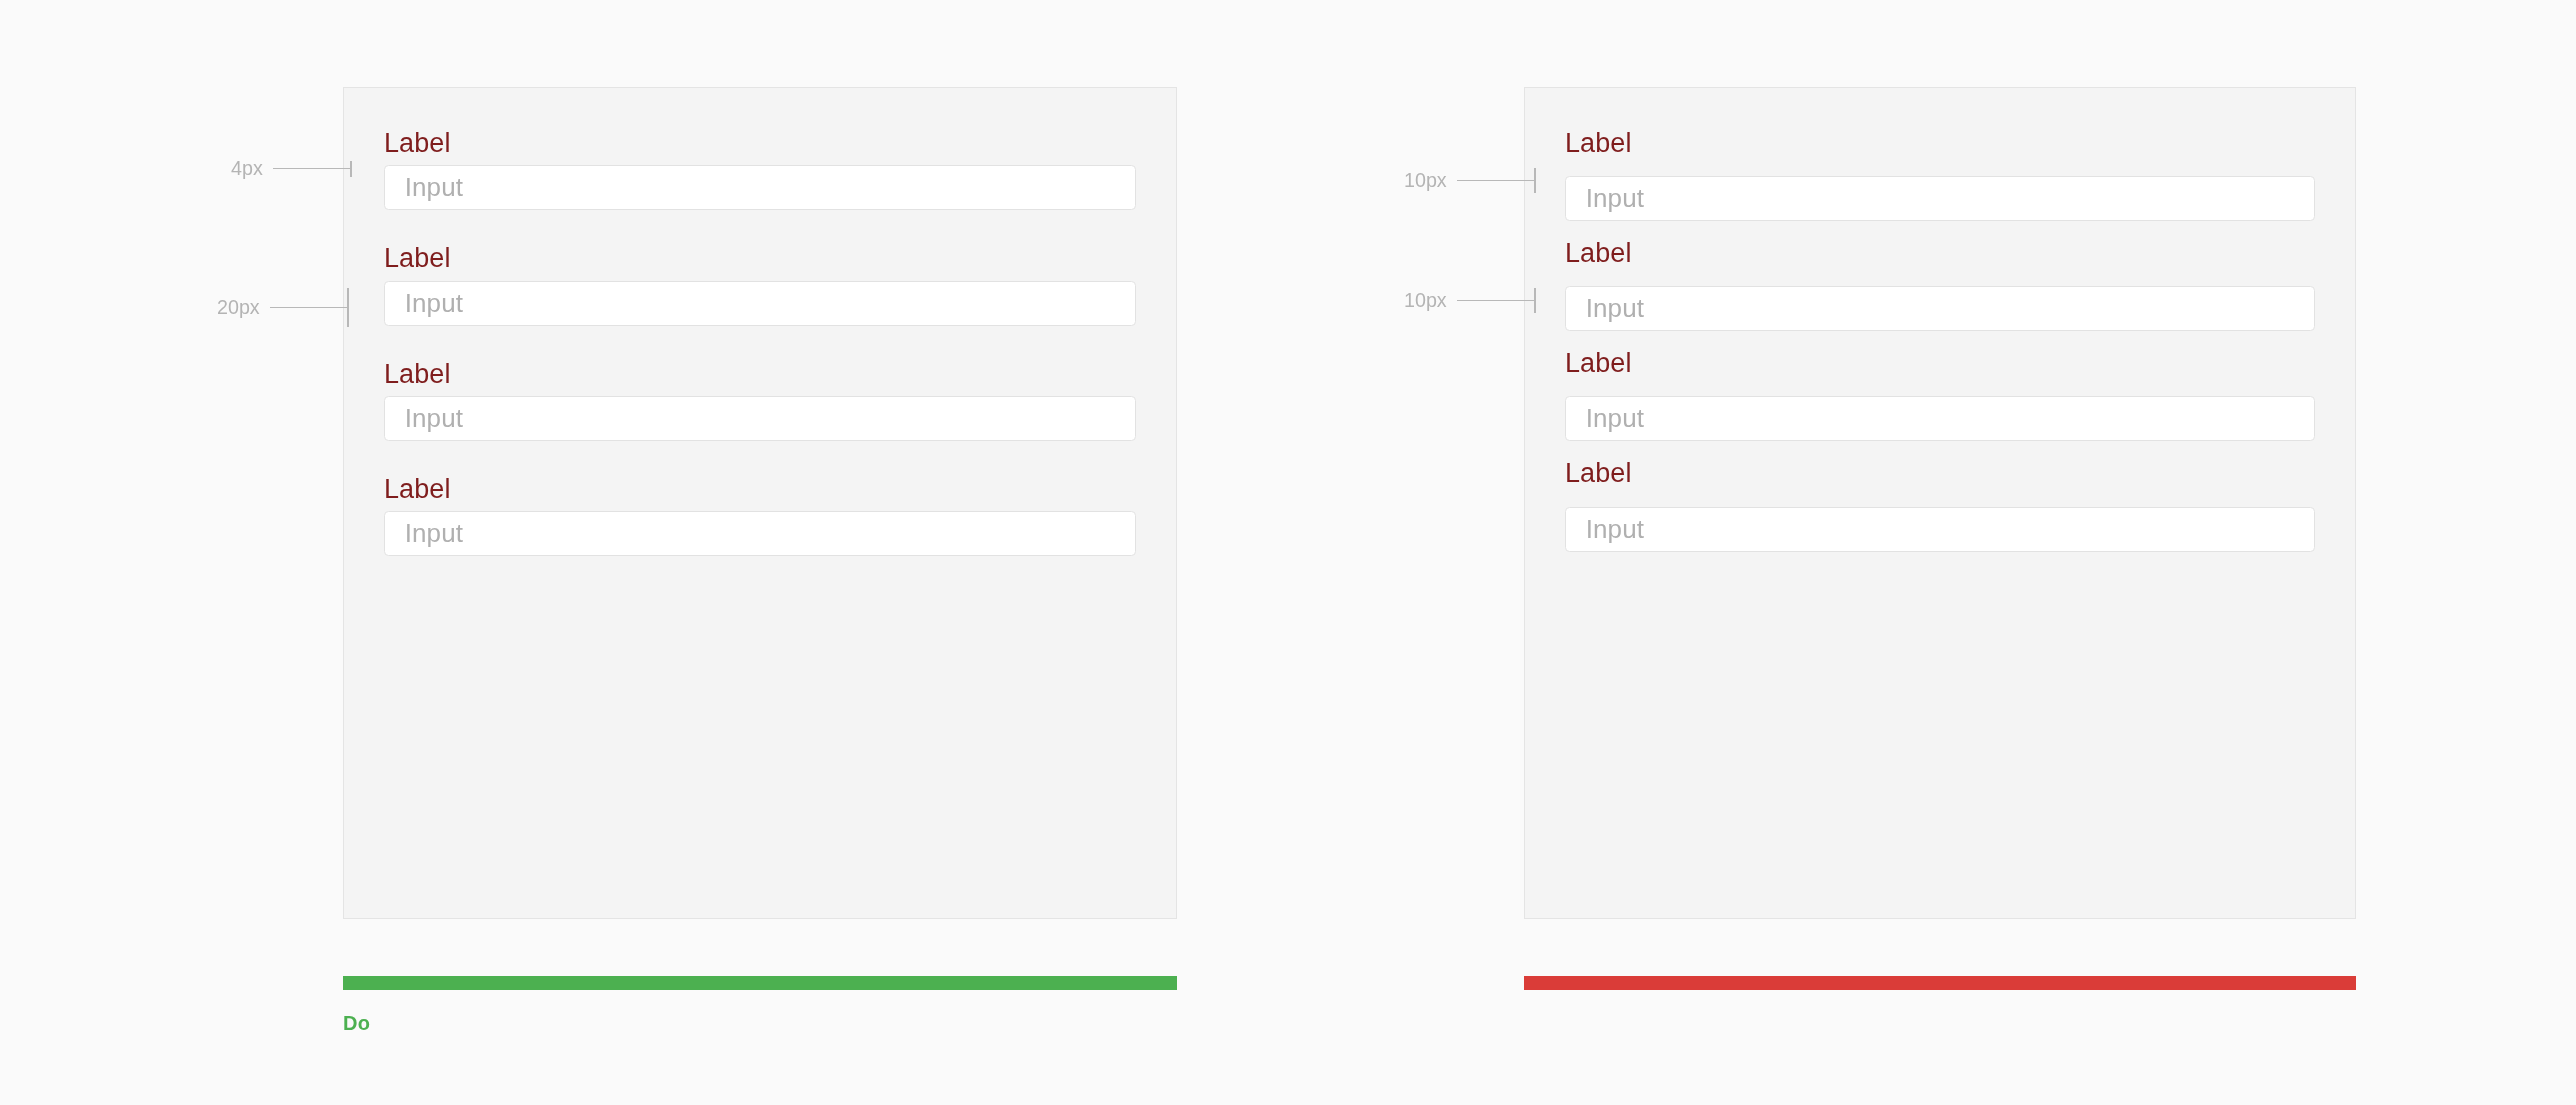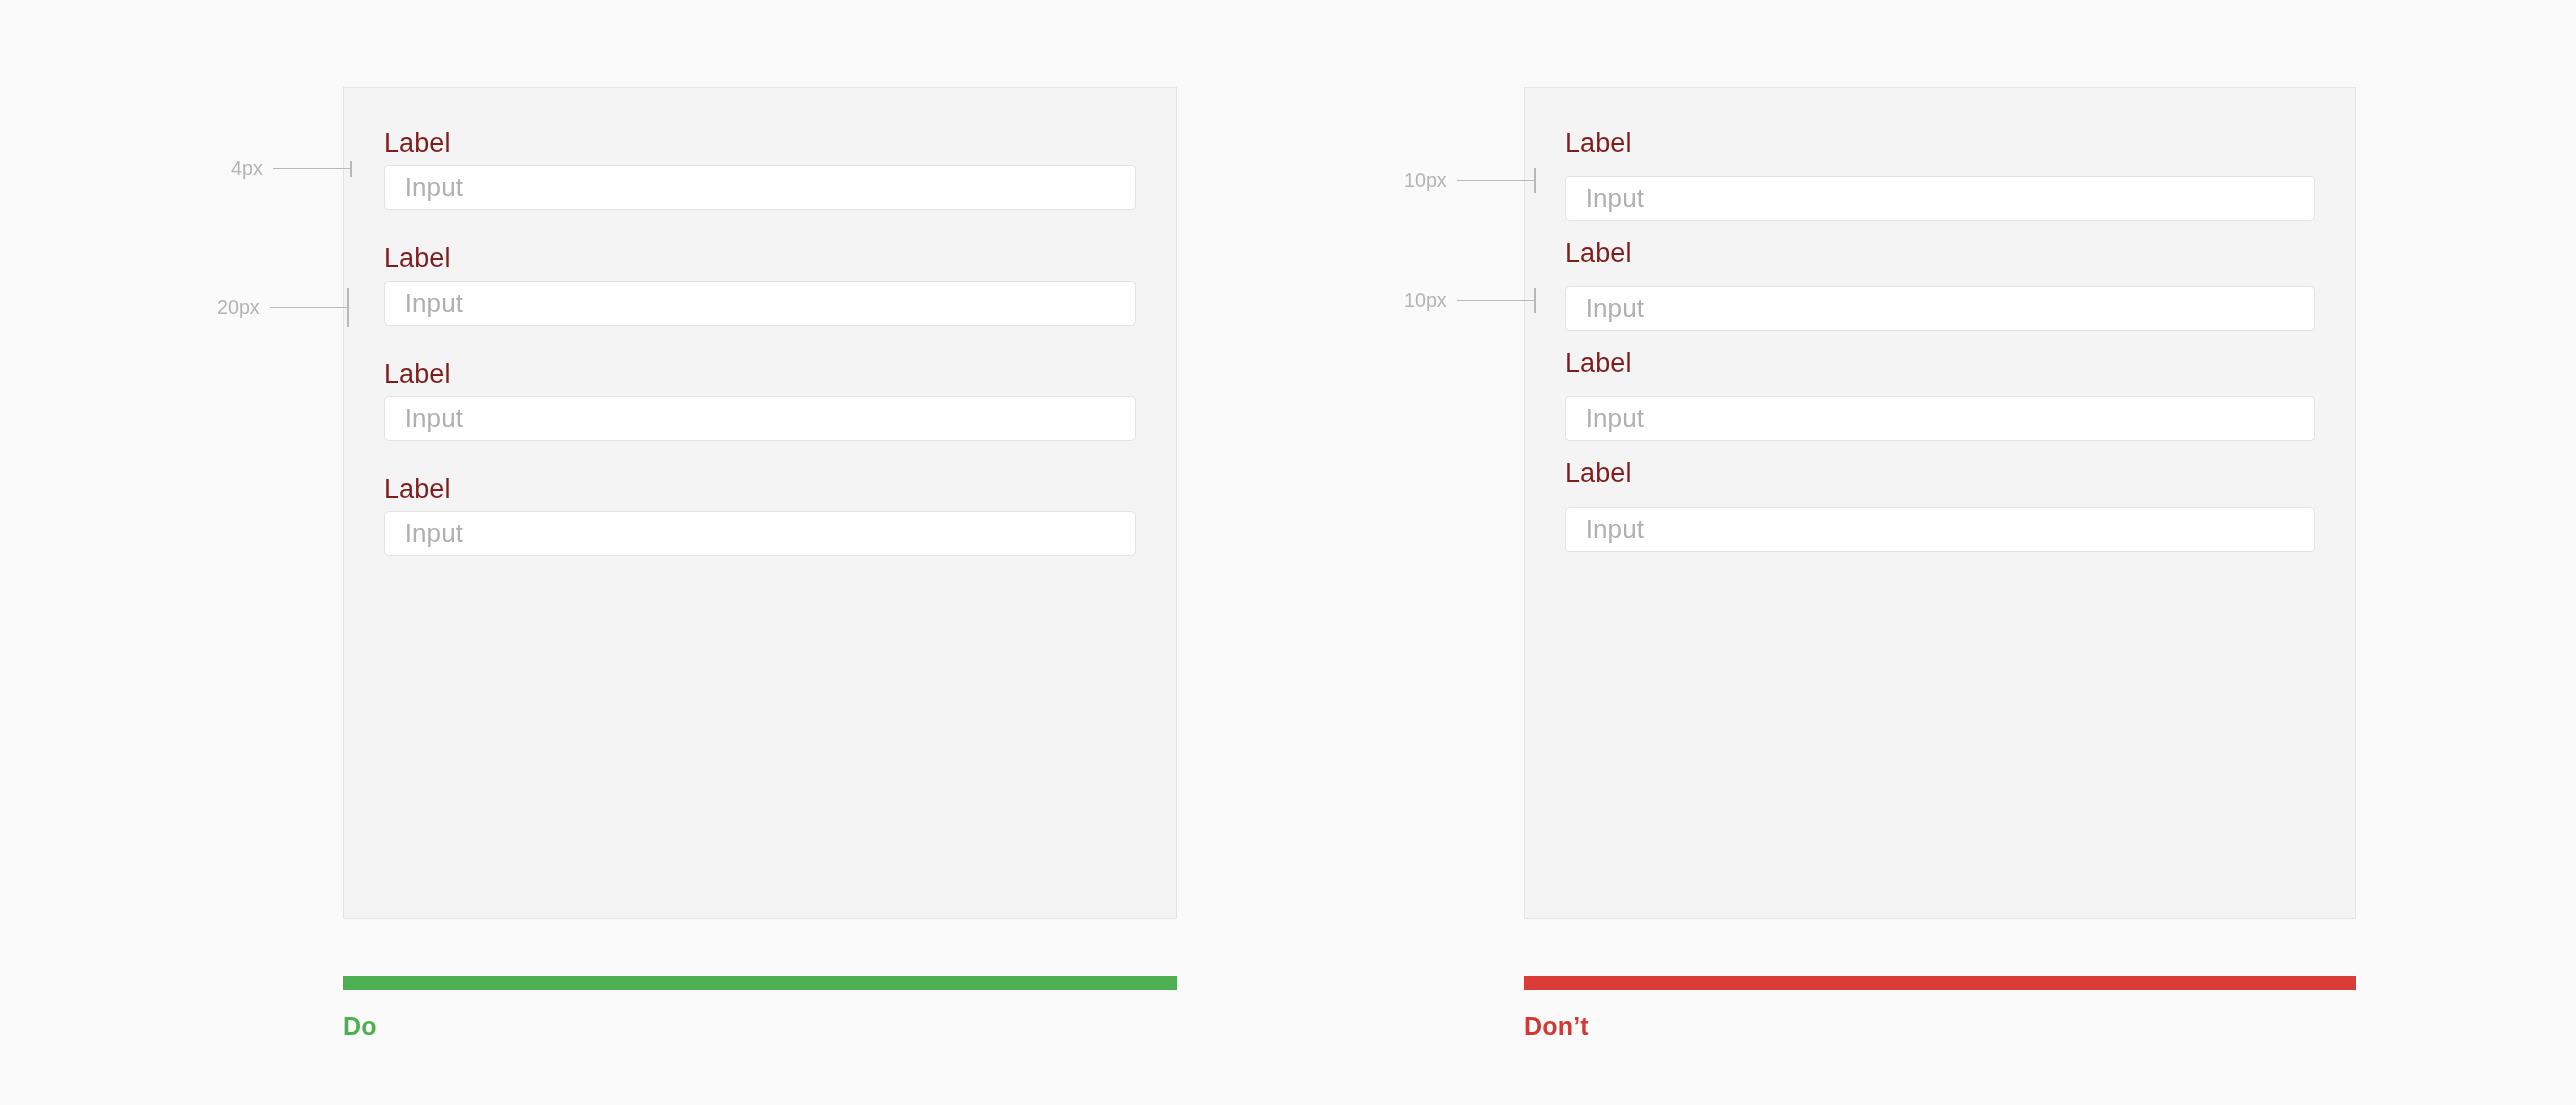--- a/index.html
+++ b/index.html
@@ -75,21 +75,21 @@
   .verdict-bar {
     width: 100%;
     height: 14.3px;
     margin-top: 57px;
   }
   .do .verdict-bar   { background: #4cb050; }
   .dont .verdict-bar { background: #da3c38; }
 
   .verdict-label {
     margin-top: 21.5px;
-    font-size: 25px;
+    font-size: 20px;
     font-weight: bold;
     letter-spacing: 0.2px;
   }
   .do .verdict-label   { color: #4cb050; }
   .dont .verdict-label { color: #cf3a35; }
 
   
   .annotation {
     position: absolute;
     display: flex;
@@ -185,21 +185,20 @@
 
         <div class="field">
           <div class="field-label">Label</div>
           <div class="field-input">Input</div>
         </div>
 
       </div>
     </div>
 
     <div class="verdict-bar"></div>
-    <div class="verdict-label">Don’t</div>
   </div>
 
   <div class="annotation ann-do-1">
     <span class="ann-text">4px</span>
     <span class="ann-line"></span>
     <span class="ann-tick"></span>
   </div>
 
   <div class="annotation ann-do-2">
     <span class="ann-text">20px</span>

